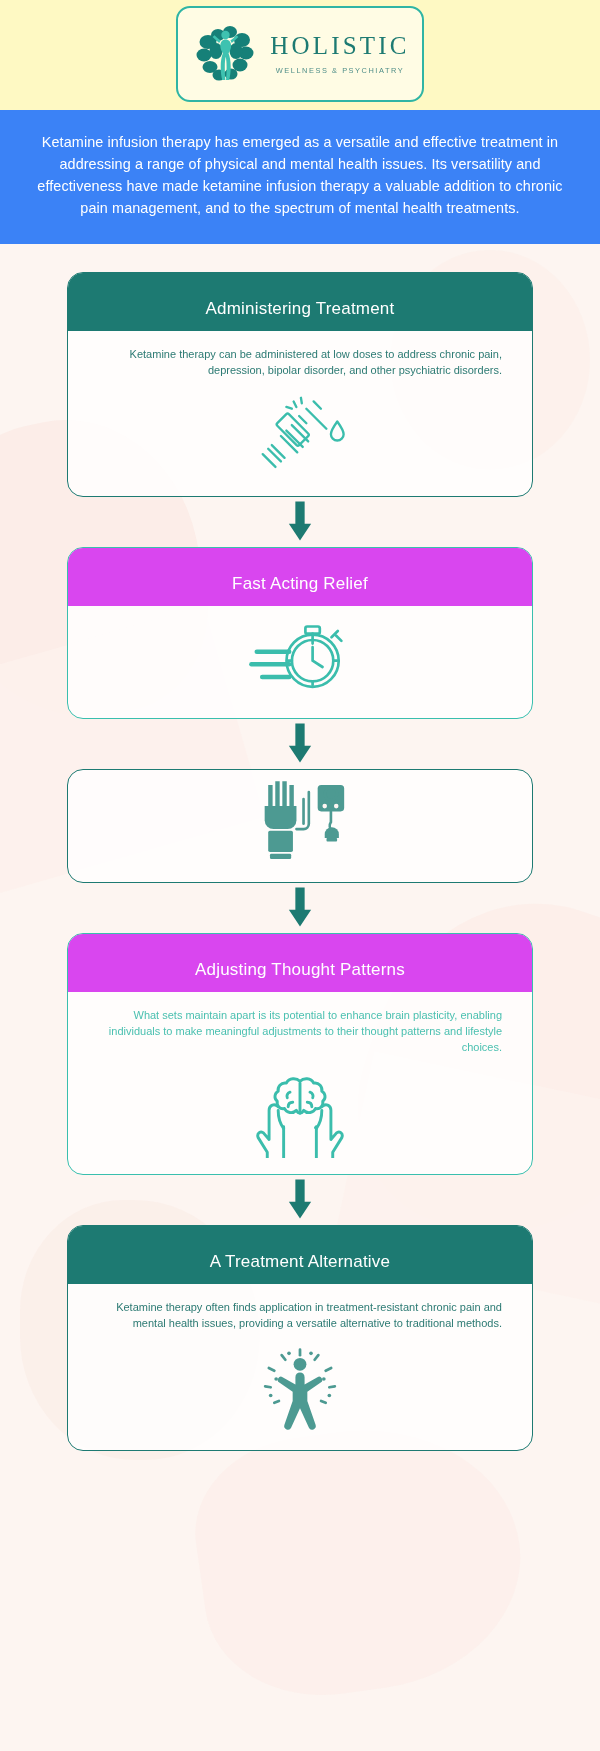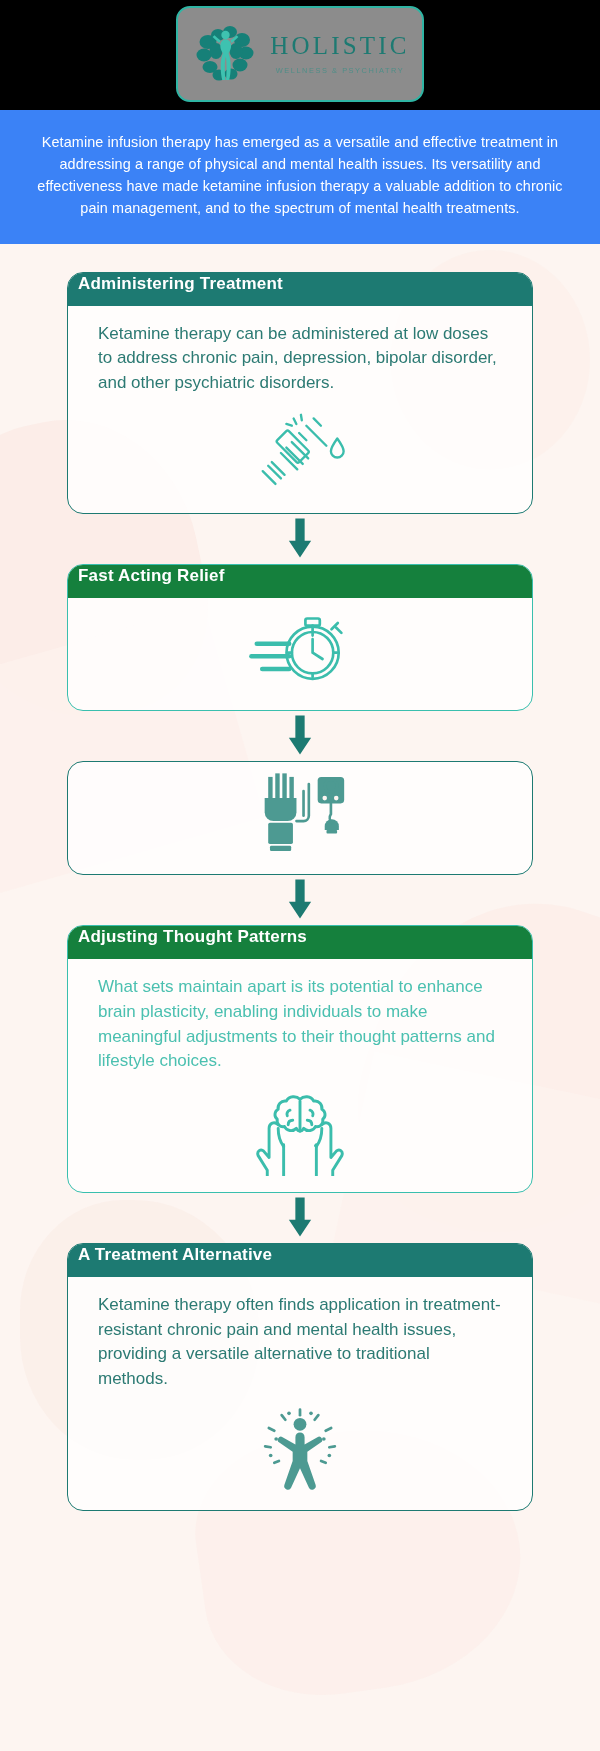--- a/index.html
+++ b/index.html
@@ -29,21 +29,21 @@
     background: #fceeea; border-radius: 40% 60% 55% 45%; transform: rotate(-8deg); opacity: .7; }
   .sheet1 { left: -40px; top: 640px; width: 280px; height: 220px;
     background: #fdf1ec; transform: rotate(-16deg); opacity: .9; }
   .sheet2 { right: -50px; top: 1080px; width: 300px; height: 200px;
     background: #fdf2ed; transform: rotate(12deg); opacity: .9; }
 
   
   .logo-header {
     position: relative; z-index: 3;
     height: 110px; width: 100%;
-    background: #000000;
+    background: #fef9c3;
     display: flex; align-items: center; justify-content: center;
   }
   .logo-box {
     width: 248px; height: 96px;
     border: 2px solid #2fb5a4;
     border-radius: 14px;
     background: rgba(255,255,255,0.55);
     display: flex; align-items: center; justify-content: center;
     gap: 8px; padding: 6px 10px;
     margin-top: -2px;
@@ -82,35 +82,35 @@
 
   .card {
     border: 1.6px solid #1d7a72;
     border-radius: 16px;
     background: rgba(255,255,255,0.80);
     overflow: hidden;
   }
   .card.light { border-color: #39bfae; }
 
   .card-head {
-    text-align: left;
+    text-align: center;
     color: #ffffff;
     font-size: 17px;
-    font-weight: bold;
+    font-weight: normal;
     letter-spacing: .2px;
-    padding: 1px 10px 12px;
+    padding: 26px 10px 12px;
     border-radius: 14px 14px 0 0;
   }
   .head-dark  { background: #1d7a72; }
-  .head-light { background: #15803d; }
+  .head-light { background: #d946ef; }
 
   .card-body { padding: 16px 30px 6px; }
   .card-body p {
-    text-align: left;
-    font-size: 17px;
+    text-align: right;
+    font-size: 11px;
     line-height: 1.45;
   }
   .body-dark  { color: #2c7a73; }
   .body-light { color: #4bc0b0; }
 
   .card-icon {
     height: 112px;
     display: flex; align-items: center; justify-content: center;
     padding-bottom: 8px;
   }

